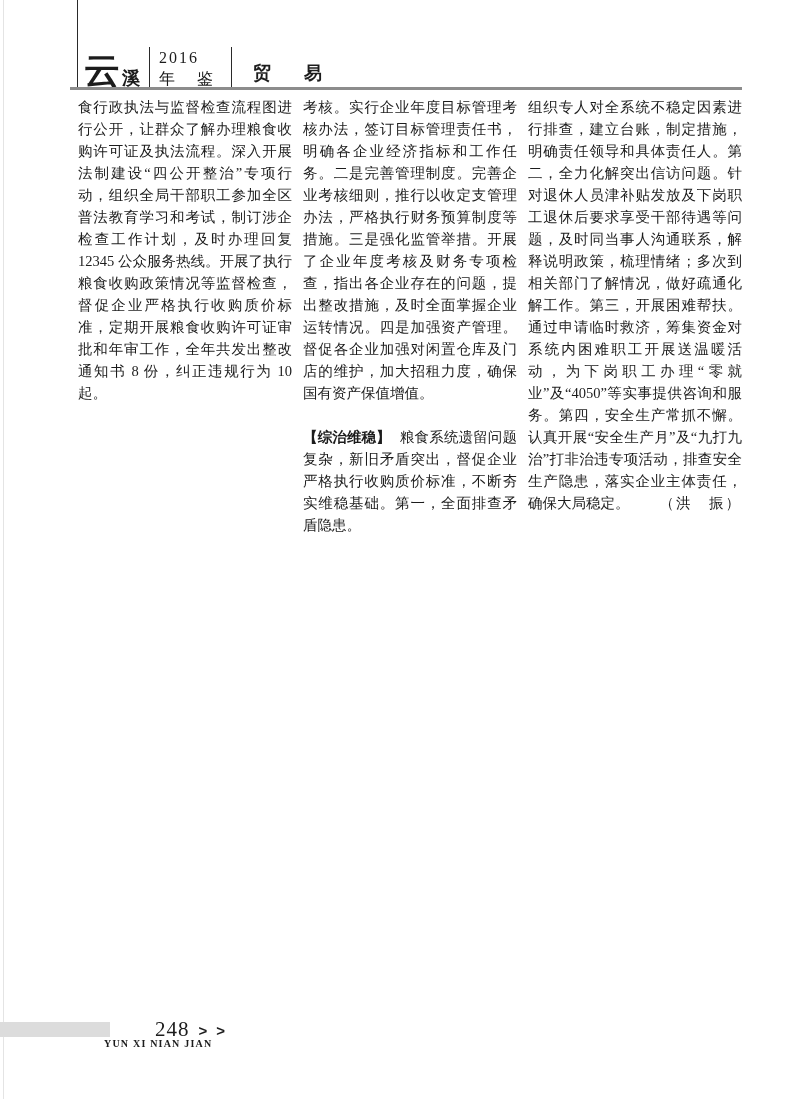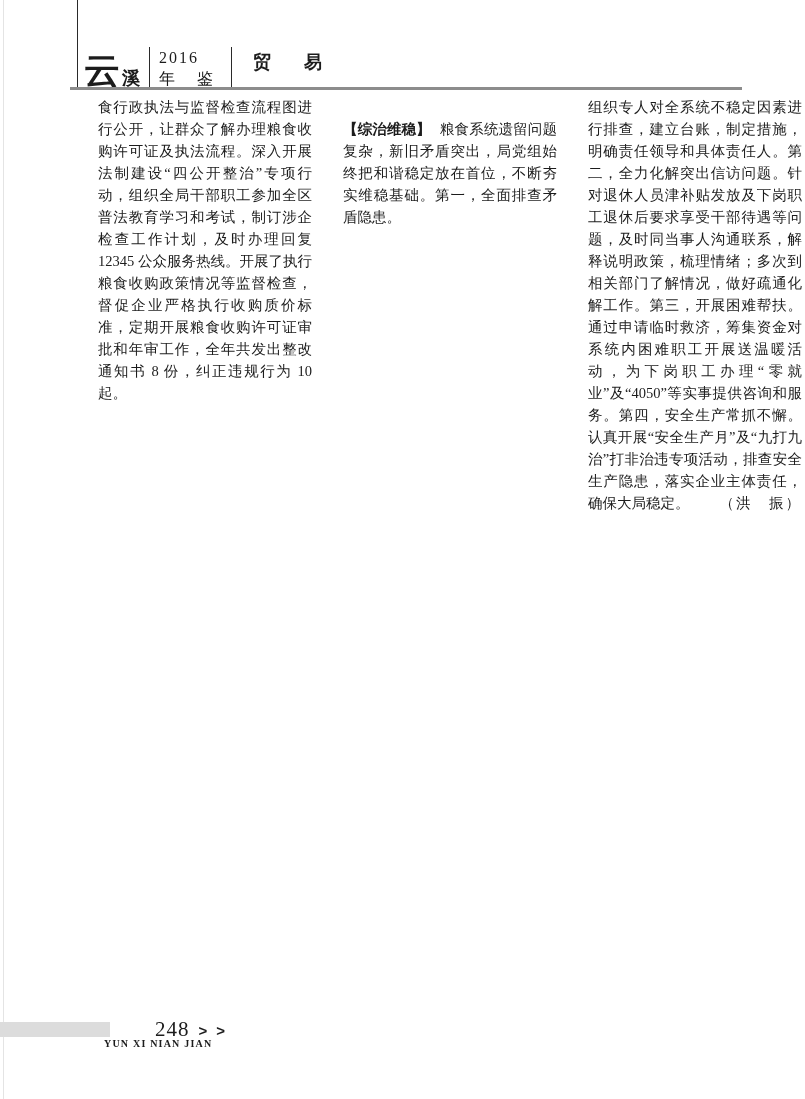--- a/index.html
+++ b/index.html
@@ -21,29 +21,29 @@
   .logo{display:flex;align-items:flex-end;line-height:1;}
   .logo-big{font-size:36px;font-weight:bold;line-height:0.9;}
   .logo-small{font-size:18px;font-weight:bold;margin-left:2px;line-height:1;}
   .mast-div{width:1px;height:40px;background:#2a2a2a;margin:0 9px;align-self:flex-end;}
   .year-stack{display:flex;flex-direction:column;justify-content:flex-end;height:42px;line-height:1;}
   .year-num{font-size:16px;letter-spacing:2px;margin-bottom:5px;}
   .year-label{font-size:16px;letter-spacing:9px;white-space:nowrap;}
   .section-title{
     font-family:"Liberation Sans","DejaVu Sans",sans-serif;
     font-size:18px;font-weight:bold;letter-spacing:14px;margin-left:12px;
-    padding-bottom:13px;white-space:nowrap;
+    padding-bottom:2px;white-space:nowrap;
   }
 
   
   .columns{
     position:absolute;left:78px;top:96px;width:664px;
     display:flex;gap:11px;
   }
-  .col{width:214px;flex:none;margin-left:20px;}
+  .col{width:214px;flex:none;}
   .para{
     margin:0;font-size:14.5px;line-height:22px;text-align:justify;
     font-family:"Liberation Serif","DejaVu Serif",serif;
   }
   .para.labeled{margin-top:22px;}
   .para-label{
     font-family:"Liberation Sans","DejaVu Sans",sans-serif;
     font-weight:bold;margin-right:9px;
   }
   .attribution{float:right;letter-spacing:2px;}
@@ -79,21 +79,22 @@
   <div class="mast-div"></div>
   <div class="section-title">贸 易</div>
 </div>
 <div class="header-rule"></div>
 
 <div class="columns">
   <div class="col">
     <p class="para"><span>食行政执法与监督检查流程图进行公开，让群众了解办理粮食收购许可证及执法流程。深入开展法制建设“四公开整治”专项行动，组织全局干部职工参加全区普法教育学习和考试，制订涉企检查工作计划，及时办理回复 12345 公众服务热线。开展了执行粮食收购政策情况等监督检查，督促企业严格执行收购质价标准，定期开展粮食收购许可证审批和年审工作，全年共发出整改通知书 8 份，纠正违规行为 10 起。</span></p>
   </div>
   <div class="col">
-    <p class="para labeled"><span class="para-label">【综治维稳】</span><span>粮食系统遗留问题复杂，新旧矛盾突出，局党组始终把和谐稳定放在首位，不断夯实维稳基础。第一，全面排查矛盾隐患。</span></p>
+    <p class="para"><span>考核。实行企业年度目标管理考核办法，签订目标管理责任书，明确各企业经济指标和工作任务。二是完善管理制度。完善企业考核细则，推行以收定支管理办法，严格执行财务预算制度等措施。三是强化监管举措。开展了企业年度考核及财务专项检查，指出各企业存在的问题，提出整改措施，及时全面掌握企业运转情况。四是加强资产管理。督促各企业加强对闲置仓库及门店的维护，加大招租力度，确保国有资产保值增值。</span></p>
+    <p class="para labeled"><span class="para-label">【综治维稳】</span><span>粮食系统遗留问题复杂，新旧矛盾突出，督促企业严格执行收购质价标准，不断夯实维稳基础。第一，全面排查矛盾隐患。</span></p>
   </div>
   <div class="col">
     <p class="para"><span>组织专人对全系统不稳定因素进行排查，建立台账，制定措施，明确责任领导和具体责任人。第二，全力化解突出信访问题。针对退休人员津补贴发放及下岗职工退休后要求享受干部待遇等问题，及时同当事人沟通联系，解释说明政策，梳理情绪；多次到相关部门了解情况，做好疏通化解工作。第三，开展困难帮扶。通过申请临时救济，筹集资金对系统内困难职工开展送温暖活动，为下岗职工办理“零就业”及“4050”等实事提供咨询和服务。第四，安全生产常抓不懈。认真开展“安全生产月”及“九打九治”打非治违专项活动，排查安全生产隐患，落实企业主体责任，确保大局稳定。</span><span class="attribution">（洪　振）</span></p>
   </div>
 </div>
 
 <div class="footer-bar"></div>
 <div class="footer-num-row">
   <span class="page-number">248</span>
   <span class="chevron">&gt;</span>

